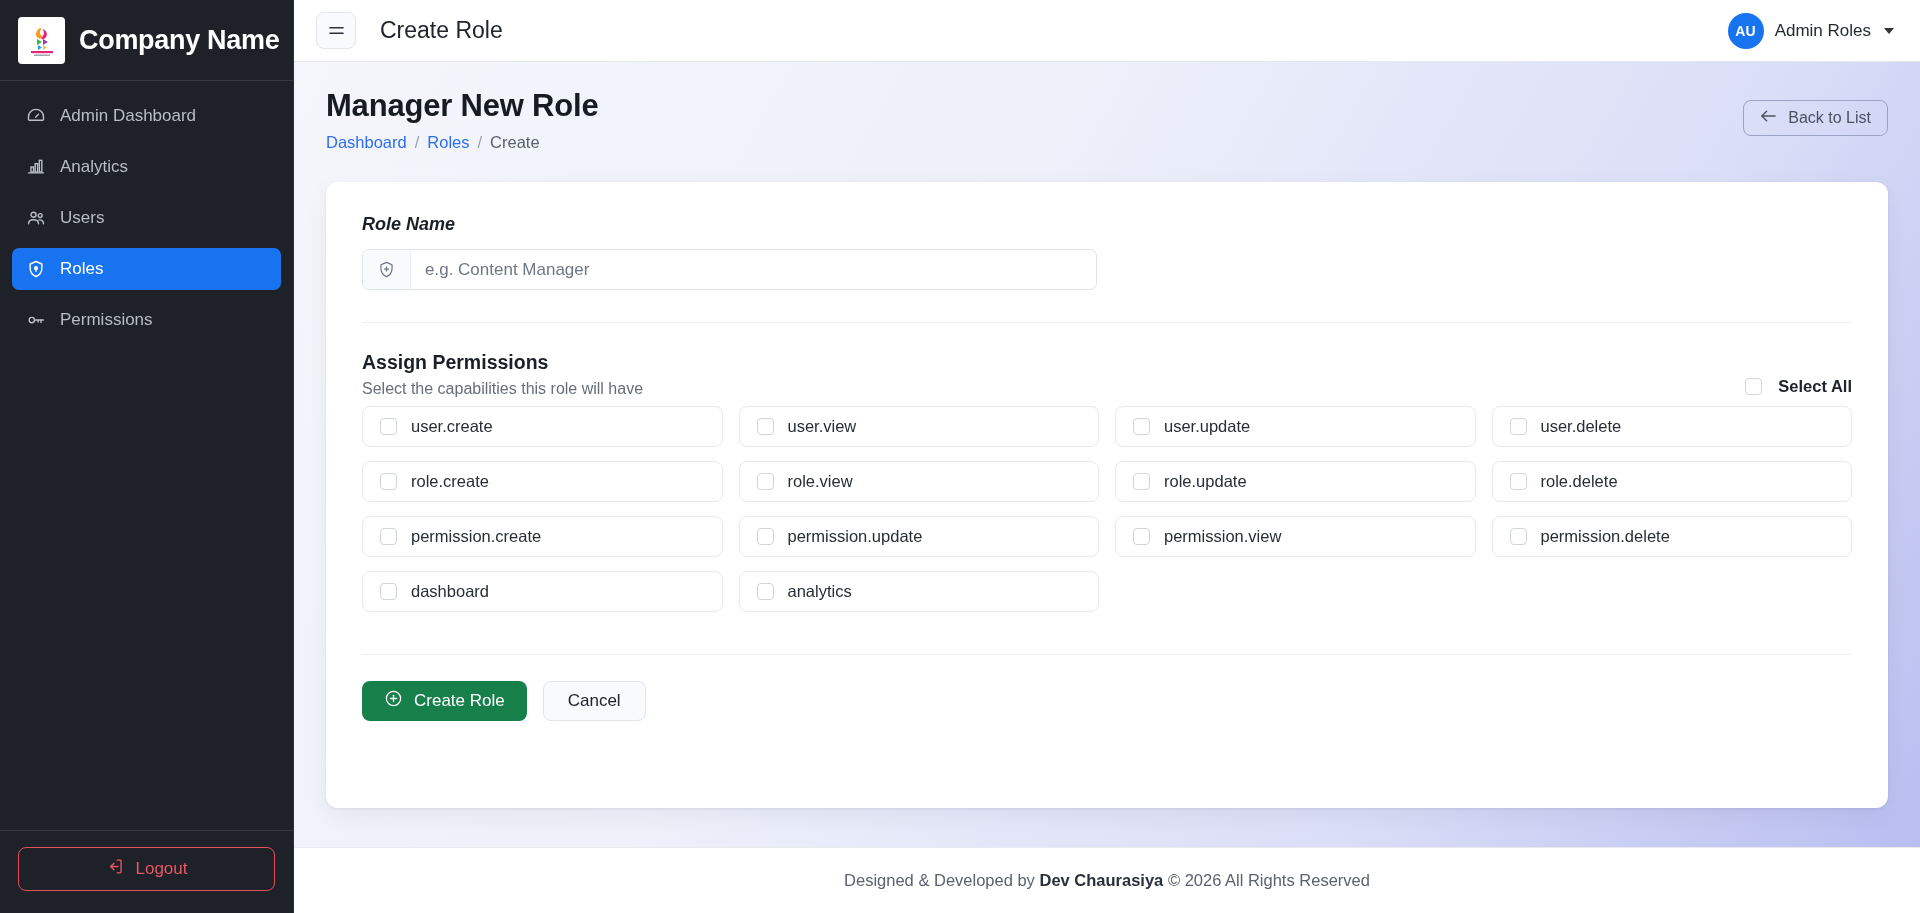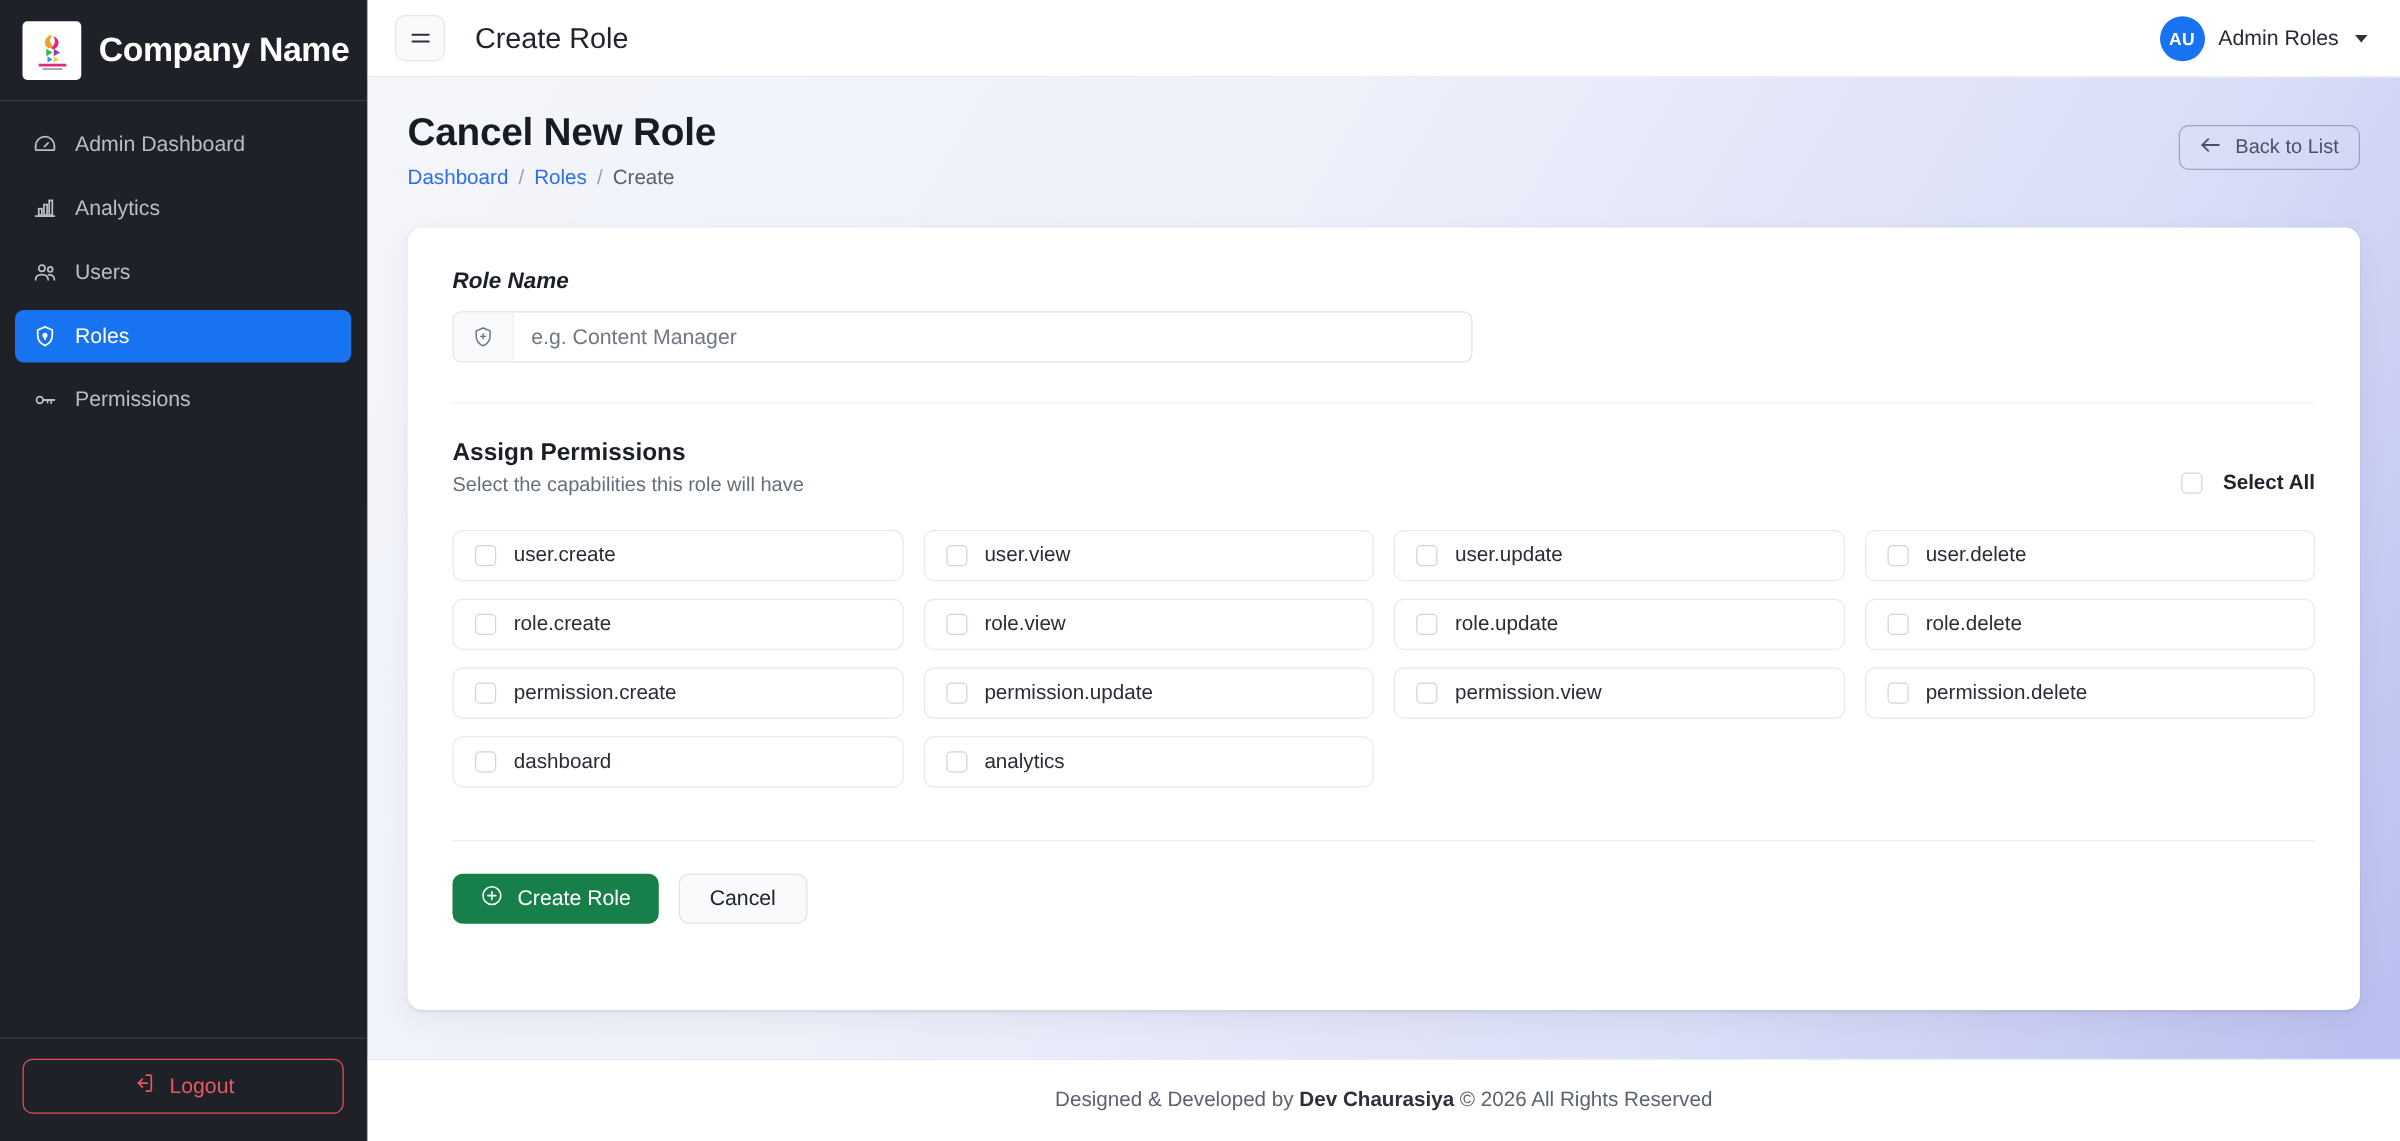--- a/index.html
+++ b/index.html
@@ -115,21 +115,21 @@
     margin-top: 30px;
     background: #ffffff;
     border-radius: 12px;
     box-shadow: 0 1px 3px rgba(16,24,40,.08), 0 8px 24px rgba(16,24,40,.05);
     padding: 32px 36px 0 36px;
     height: 626px;
   }
 
   .field-label { font-size: 18px; font-weight: 700; color: #1b1f27; font-style: italic; }
   .input-wrap {
-    margin-top: 14px; width: 816px; height: 41px;
+    margin-top: 14px; width: 735px; height: 41px;
     display: flex; align-items: stretch;
     border: 1px solid #dfe3ea; border-radius: 7px; overflow: hidden;
     background: #ffffff;
   }
   .input-icon {
     width: 48px; flex: 0 0 48px; background: #f8fafc;
     border-right: 1px solid #eceff4;
     display: flex; align-items: center; justify-content: center;
   }
   .input-wrap input {
@@ -148,21 +148,21 @@
   .select-all { display: flex; align-items: center; gap: 16px; cursor: pointer; padding-bottom: 2px; }
   .select-all-label { font-size: 16.5px; font-weight: 700; color: #20242c; }
 
   .cbox {
     width: 17px; height: 17px; flex: 0 0 17px;
     border: 1px solid #cfd4dd; border-radius: 4px; background: #fff;
     cursor: pointer;
   }
 
   .perm-grid {
-    margin-top: 26px;
+    margin-top: 8px;
     display: grid;
     grid-template-columns: repeat(4, 1fr);
     gap: 14px 16px;
   }
   .perm-item {
     height: 41px; border: 1px solid #e6e9ef; border-radius: 8px;
     background: #ffffff; display: flex; align-items: center; gap: 14px;
     padding: 0 17px; cursor: pointer;
   }
   .perm-label { font-size: 16.5px; color: #282d36; }
@@ -303,21 +303,21 @@
         <div class="avatar">AU</div>
         <div class="user-name">Admin Roles</div>
         <div class="caret"></div>
       </div>
     </header>
 
     <section class="content">
 
       <div class="page-head">
         <div class="page-head-left">
-          <h1 class="page-title">Cancel New Role</h1>
+          <h1 class="page-title">Manager New Role</h1>
           <div class="breadcrumb">
             <a>Dashboard</a>
             <span class="sep">/</span>
             <a>Roles</a>
             <span class="sep">/</span>
             <span class="cur">Create</span>
           </div>
         </div>
         <button class="back-btn">
           <span>

